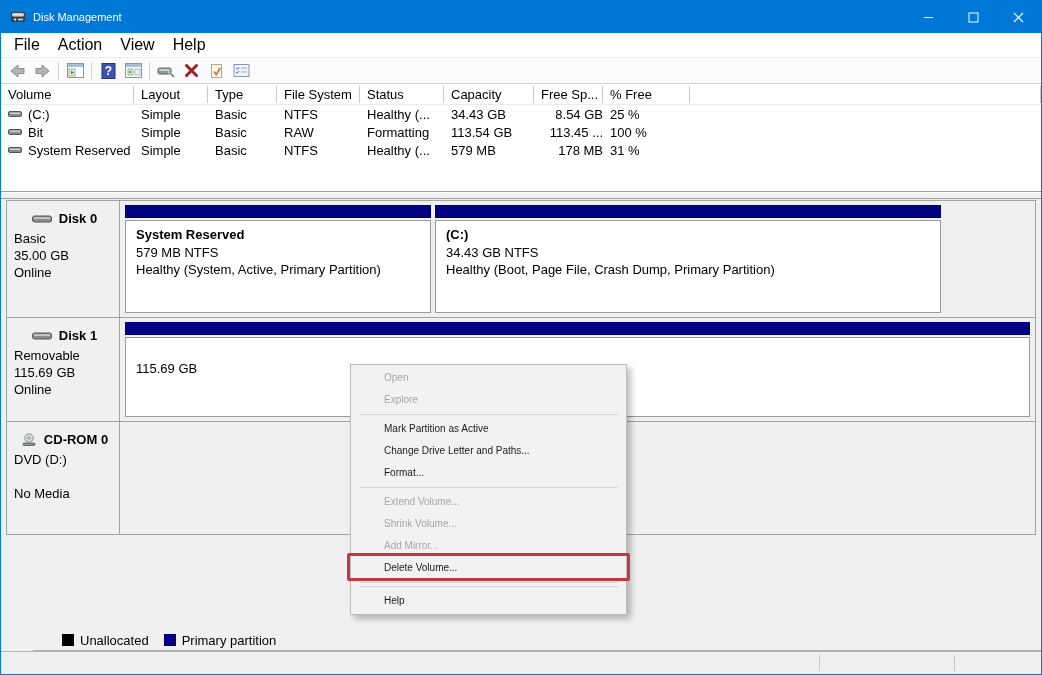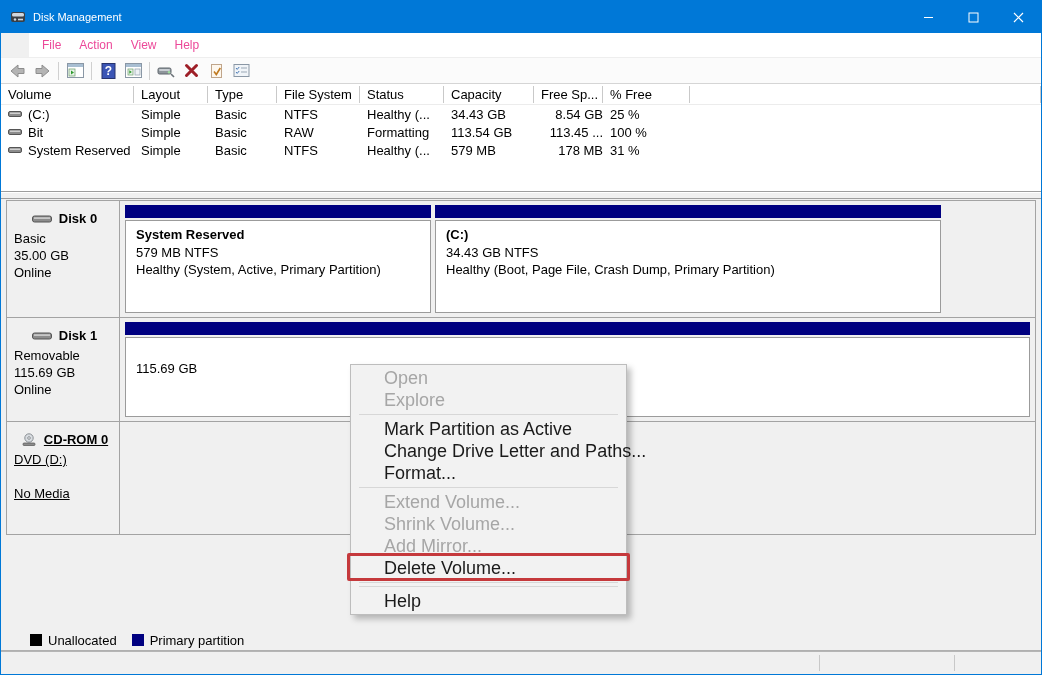--- a/index.html
+++ b/index.html
@@ -10,21 +10,21 @@
             background:#f0f0f0; position:relative; overflow:hidden; }
 
   
   .titlebar { height:32px; background:#0078d7; display:flex; align-items:center; color:#fff; flex:0 0 auto; }
   .titlebar .app-icon { margin:0 7px 0 9px; display:flex; }
   .titlebar .title { font-size:11px; }
   .titlebar .spacer { flex:1; }
   .caption-btn { width:45px; height:32px; display:flex; align-items:center; justify-content:center; }
 
   
-  .menubar { height:24px; background:#fff; display:flex; align-items:center; font-size:12px; color:#ec4899; flex:0 0 auto; padding-left:4px;margin-left:28px; }
+  .menubar { height:24px; background:#fff; display:flex; align-items:center; font-size:16px; color:#000000; flex:0 0 auto; padding-left:4px; }
   .menubar .menu-item { padding:0 9px; height:100%; display:flex; align-items:center; }
 
   
   .toolbar { height:27px; background:#fbfbfb; border-top:1px solid #eee; border-bottom:1px solid #d5d5d5;
              display:flex; align-items:center; padding-left:7px; gap:7px; flex:0 0 auto; }
   .tb-sep { width:1px; height:18px; background:#d0d0d0; }
   .tb-icon { width:18px; height:18px; display:flex; align-items:center; justify-content:center; }
 
   
   .vol-list { height:107px; background:#fff; font-size:13px; color:#000000; flex:0 0 auto; overflow:hidden; }
@@ -38,53 +38,53 @@
   .vol-name { display:flex; align-items:center; gap:6px; }
 
   
   .splitter { height:8px; background:#f0f0f0; border-top:1px solid #9d9d9d; border-bottom:1px solid #9d9d9d;
               box-shadow: inset 0 1px 0 #fff; flex:0 0 auto; }
 
   
   .graph-region { flex:1 1 auto; padding:1px 5px 0; position:relative; }
   .graph-wrap { border:1px solid #a3a3a3; width:1030px; background:#f0f0f0; }
   .disk-row { display:flex; border-bottom:1px solid #a3a3a3; }
-  .disk-row:last-child { border-bottom:none;text-decoration:underline; }
+  .disk-row:last-child { border-bottom:none; }
   .dr0 { height:117px; } .dr1 { height:104px; } .dr2 { height:112px; }
   .disk-label { width:113px; flex:0 0 auto; border-right:1px solid #a3a3a3; padding:9px 4px 0 7px;
                 font-size:13px; line-height:17px; color:#000; }
   .disk-label .dname { display:flex; align-items:center; gap:7px; font-weight:bold; margin-bottom:3px;justify-content:center; }
   .disk-label .dline { min-height:17px; }
   .disk-graph { flex:1 1 auto; padding:4px 5px; display:flex; gap:4px; }
   .partition { display:flex; flex-direction:column; }
   .pstrip { height:13px; background:#000080; margin-bottom:2px; flex:0 0 auto; }
   .pbox { flex:1; background:#fff; border:1px solid #9b9b9b; padding:5px 10px 0; font-size:13px;
           line-height:17.5px; white-space:nowrap; overflow:hidden; }
   .pbox .pl { min-height:17px; }
   .pbox .plabel { font-weight:bold; }
   .p-sr { width:306px; flex:0 0 auto; }
   .p-c  { width:506px; flex:0 0 auto; }
   .p-full { flex:1 1 auto; }
 
   
   .legend { height:21px; border-bottom:1px solid #b0b0b0; display:flex; align-items:center;
-            padding-left:29px; gap:15px; font-size:13px; flex:0 0 auto; }
+            padding-left:29px; gap:15px; font-size:13px; flex:0 0 auto;margin-left:32px; }
   .legend .key { display:flex; align-items:center; gap:6px; }
   .swatch { width:12px; height:12px; display:inline-block; }
   .sw-unalloc { background:#000; }
   .sw-primary { background:#000080; }
 
   
   .statusbar { height:23px; background:#f0f0f0; border-top:1px solid #b5b5b5; position:relative; flex:0 0 auto; }
   .sb-div { position:absolute; top:3px; bottom:3px; width:1px; background:#c8c8c8; }
 
   
   .context-menu { position:absolute; left:349px; top:363px; width:277px; background:#f2f2f2;
                   border:1px solid #bdbdbd; box-shadow:4px 4px 6px rgba(0,0,0,0.25);
-                  padding:2px 0; font-size:18px; color:#1a1a1a; z-index:20; }
+                  padding:2px 0; font-size:10px; color:#1a1a1a; z-index:20; }
   .cm-item { height:22px; line-height:22px; padding-left:33px; white-space:nowrap; position:relative; }
   .cm-item.disabled { color:#a6a6a6; }
   .cm-sep { height:1px; background:#d7d7d7; margin:3px 8px; }
   .red-annotation { position:absolute; left:-4px; right:-4px; top:-4px; bottom:-2px;
                     border:3px solid #c5393c; border-radius:2px; pointer-events:none; }
 
   svg { display:block; }
 </style>
 </head>
 <body>

